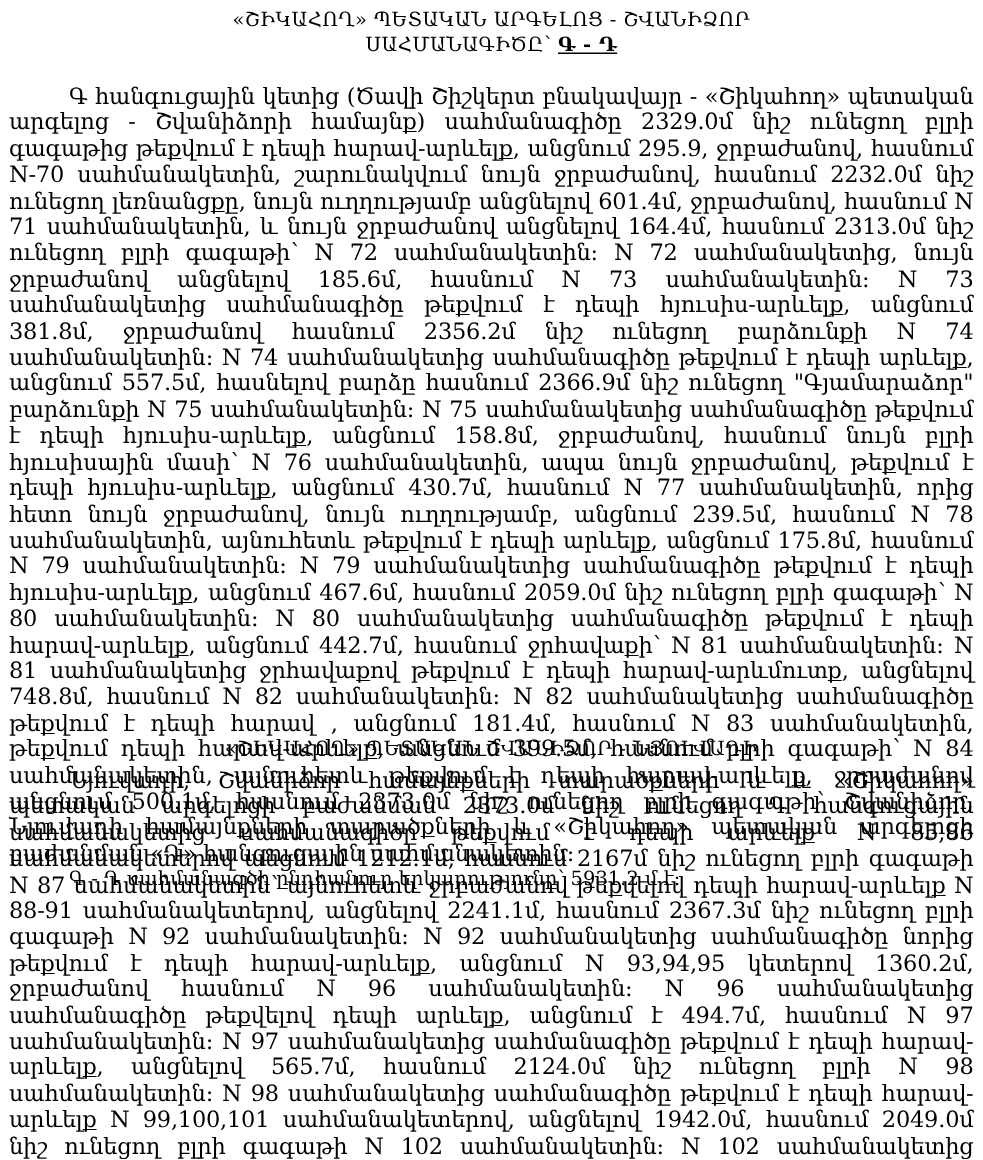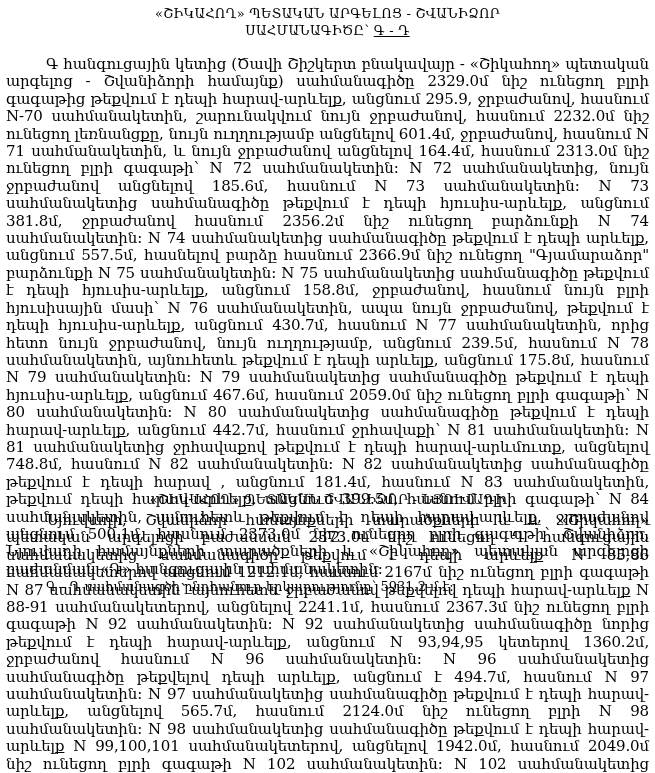--- a/index.html
+++ b/index.html
@@ -5,21 +5,21 @@
   html, body { margin:0; padding:0; background:#ffffff; }
   body {
     width:655px; height:773px; overflow:hidden; position:relative;
     font-family: "DejaVu Serif", "Liberation Serif", serif;
     color:#000;
   }
   .page { position:absolute; left:0; top:0; width:549px; height:773px; }
   .title-block { text-align:center; font-size:13px; line-height:17px; letter-spacing:0.3px; }
   .title-block .t1 { display:block; }
   .title-block .t2 { display:block; }
-  .title-block u { text-decoration:underline; font-weight:normal; }
+  .title-block u { text-decoration:underline; font-weight:bold; }
   .para {
     font-size:15px; line-height:17.4px; text-align:justify;
     margin:0 6px 0 6px; text-indent:40px; letter-spacing:-0.15px;
   }
   .summary { font-size:13px; line-height:17.4px; margin:0 6px; text-indent:40px; }
   #sec1-title { position:absolute; top:5px; left:0; width:655px; }
   #sec1-body { position:absolute; top:56px; left:0; width:655px; }
   #sec2-title { position:absolute; top:491px; left:0; width:655px; }
   #sec2-body { position:absolute; top:512px; left:0; width:655px; }
 </style>

